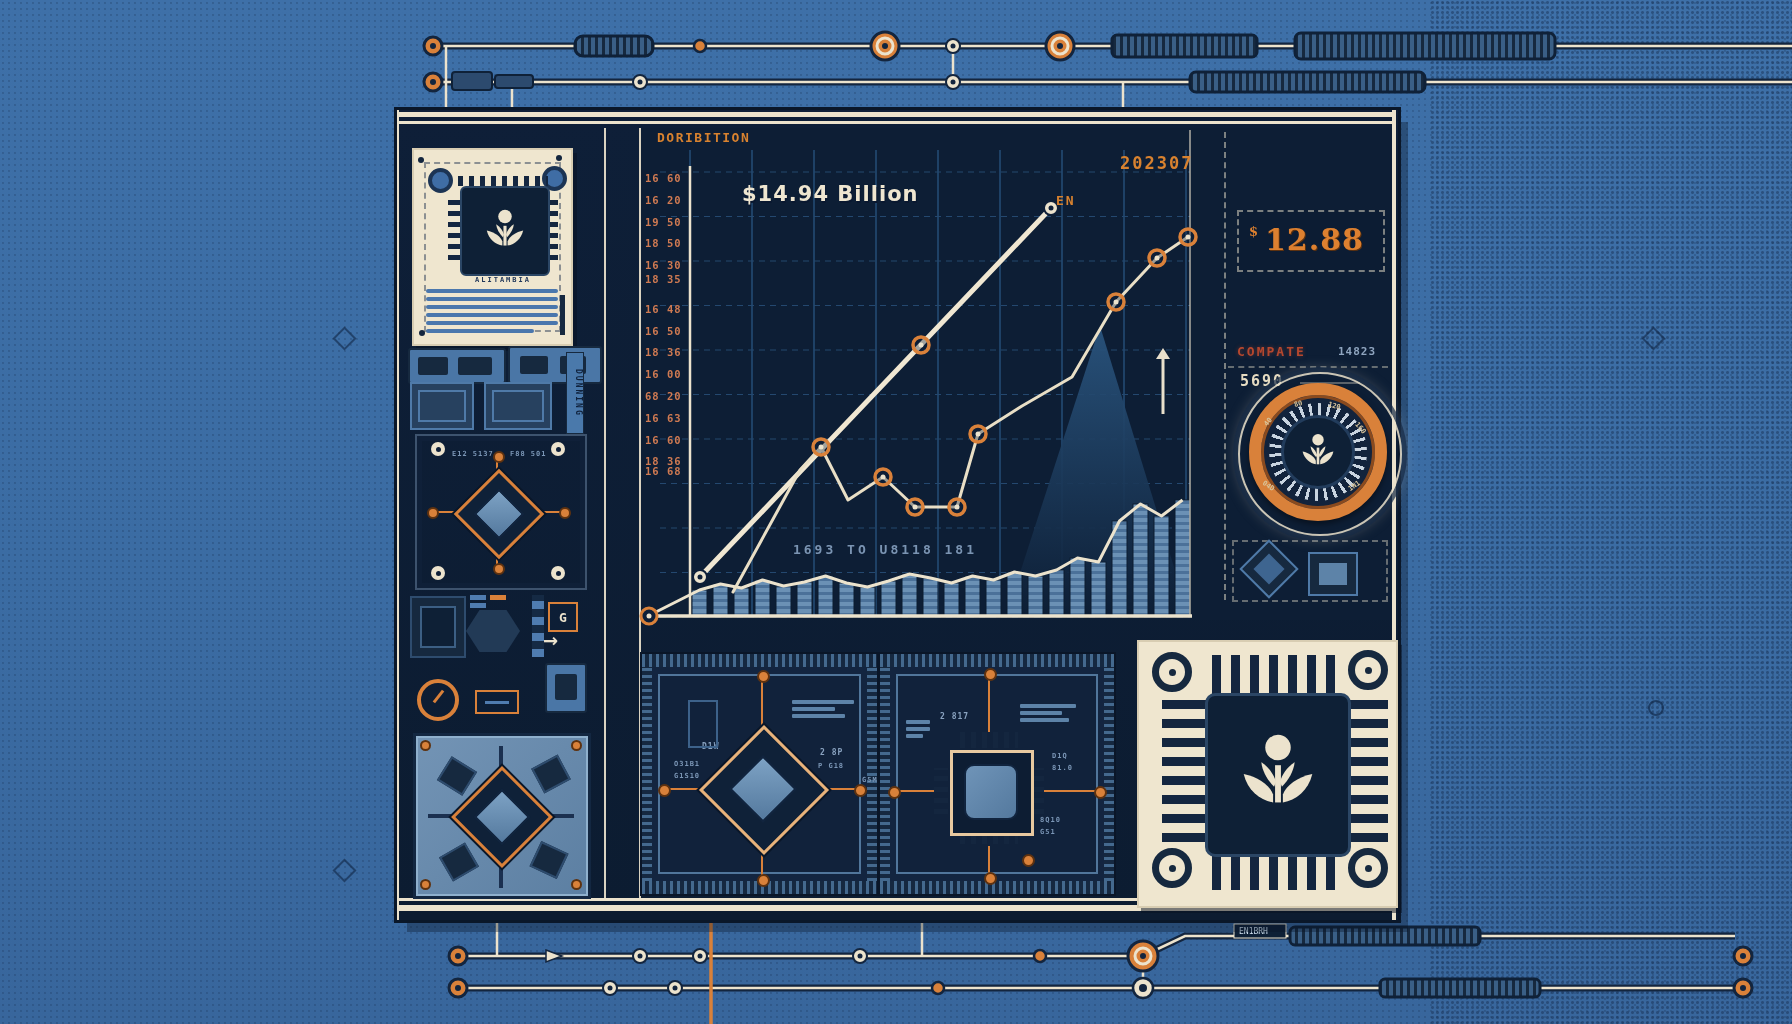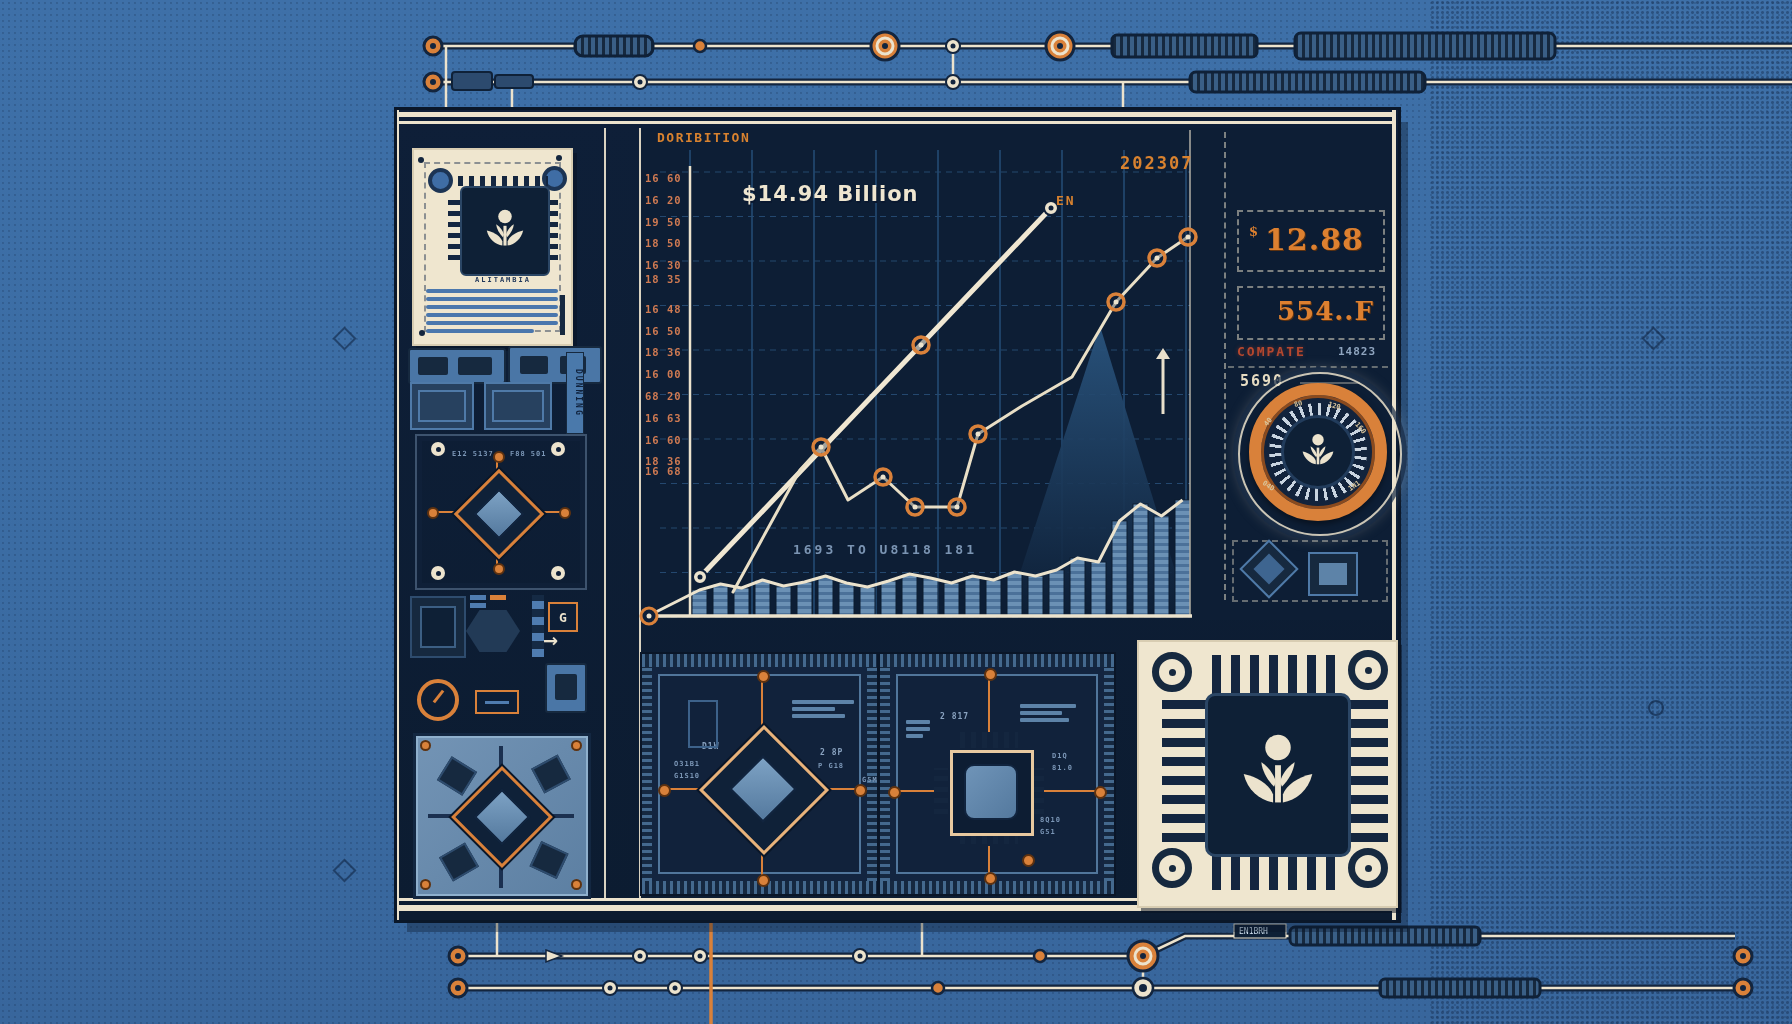--- a/index.html
+++ b/index.html
@@ -433,23 +433,20 @@
   <span class="abs t-annot" style="left:742px;top:182px;">$14.94 Billion</span>
   <span class="abs t-legend" style="left:1056px;top:152px;margin-top:41px;">EN</span>
   <span class="abs t-period" style="left:1120px;top:153px;">202307</span>
   <span class="abs t-xlabel" style="left:770px;top:542px;width:230px;text-align:center;">1693 TO U8118 181</span>
 
   <div class="abs" style="left:1224px;top:132px;height:468px;border-left:2px dashed rgba(236,227,205,.5);"></div>
   <div class="stat-box" style="top:210px;height:62px;">
     <span class="stat-cur" style="position:absolute;left:10px;top:12px;">$</span>
     <span class="stat-v1" style="position:absolute;left:26px;top:10px;">12.88</span>
   </div>
-  <div class="stat-box" style="top:286px;height:54px;">
-    <span class="stat-v1" style="position:absolute;left:38px;top:8px;font-size:26px;">554..F</span>
-  </div>
   <span class="abs t-compare" style="left:1237px;top:344px;">COMPATE</span>
   <span class="abs t-code" style="left:1338px;top:345px;">14823</span>
   <div class="abs" style="left:1228px;top:366px;width:160px;border-top:2px dashed rgba(236,227,205,.4);"></div>
   <span class="abs t-reading" style="left:1240px;top:372px;">5690</span>
   <div class="abs" style="left:1300px;top:382px;width:60px;height:2px;background:rgba(236,227,205,.35);"></div>
 
   <div class="gauge-outer"></div>
   <div class="gauge-orange"></div>
   <div class="gauge-ticks"></div>
   <div class="gauge-center">

